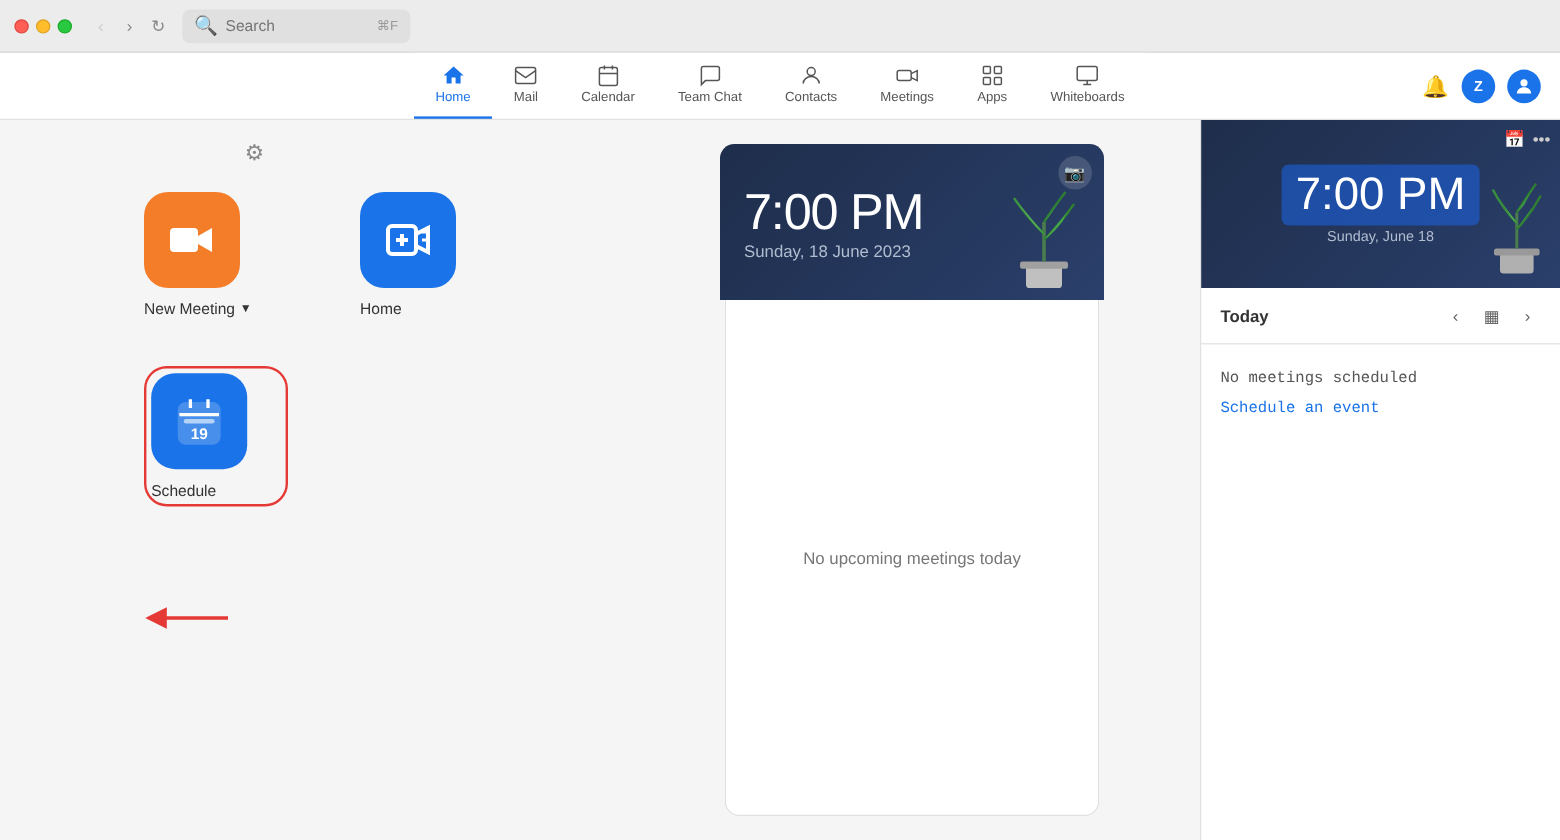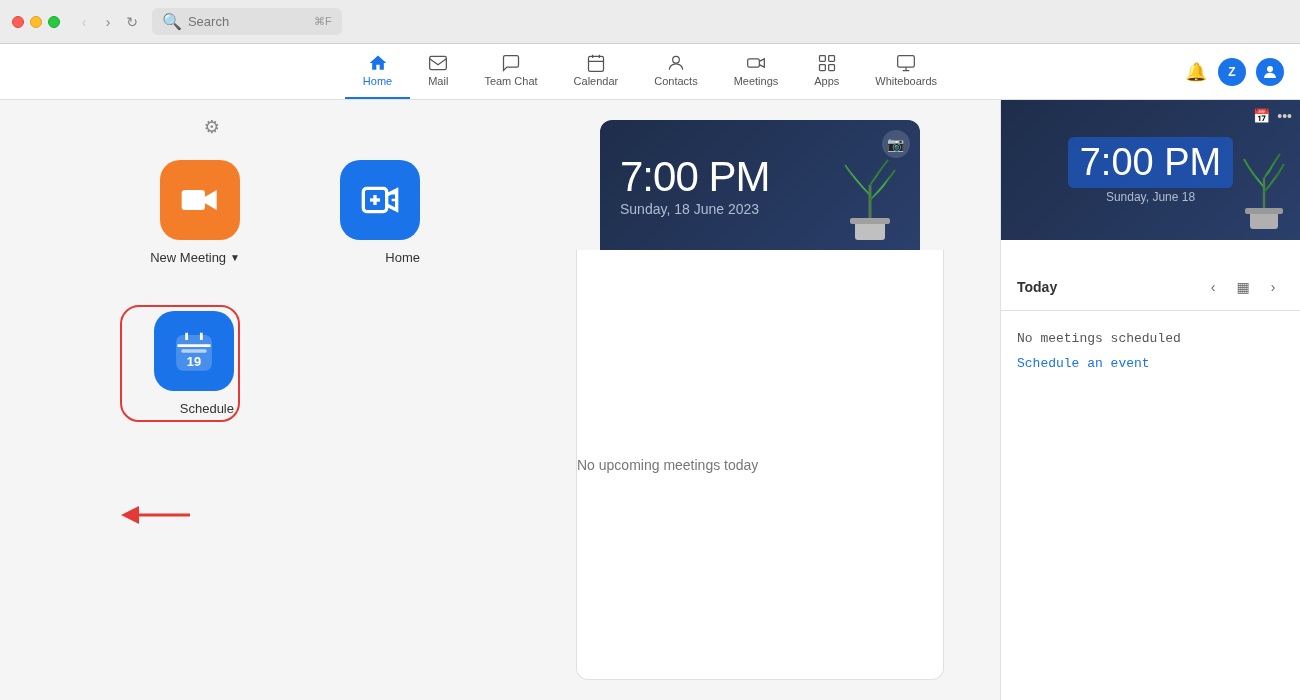--- a/index.html
+++ b/index.html
@@ -150,21 +150,21 @@
       display: grid;
       grid-template-columns: repeat(2, 120px);
       grid-template-rows: repeat(2, auto);
       gap: 40px 60px;
       margin-top: 30px;
       margin-left: 80px;
     }
     .action-item {
       display: flex;
       flex-direction: column;
-      align-items: flex-end;
+      align-items: flex-start;
       gap: 10px;
       cursor: pointer;
     }
     .action-icon {
       width: 80px;
       height: 80px;
       border-radius: 20px;
       display: flex;
       align-items: center;
       justify-content: center;
@@ -237,28 +237,29 @@
       width: 28px;
       height: 28px;
       display: flex;
       align-items: center;
       justify-content: center;
       color: #fff;
       font-size: 14px;
     }
 
     .meetings-area {
-      width: 368px;
+      width: 312px;
       flex: 1;
       background: #fff;
       border: 1px solid #e0e0e0;
       border-top: none;
       border-radius: 0 0 12px 12px;
       display: flex;
       align-items: center;
+      justify-content: center;
       min-height: 250px;
     }
     .no-meetings-text {
       font-size: 14px;
       color: #777;
     }
 
     
     .right-sidebar {
       width: 300px;
@@ -302,21 +303,20 @@
       position: absolute;
       right: 0;
       bottom: 0;
     }
     .sidebar-today-header {
       display: flex;
       align-items: center;
       justify-content: space-between;
       padding: 12px 16px;
       border-bottom: 1px solid #e0e0e0;
-      margin-top: 24px;
     }
     .sidebar-today-label {
       font-size: 14px;
       font-weight: 600;
       color: #333;
     }
     .sidebar-nav-icons {
       display: flex;
       gap: 8px;
       align-items: center;
@@ -408,31 +408,31 @@
     <div class="nav-item">
       <svg viewBox="0 0 24 24" fill="none" stroke="currentColor" stroke-width="1.5">
           <rect x="2" y="4" width="20" height="16" rx="2"></rect>
           <path d="M2 7l10 7 10-7"></path>
         </svg>
       <span>Mail</span>
     </div>
 
     <div class="nav-item">
       <svg viewBox="0 0 24 24" fill="none" stroke="currentColor" stroke-width="1.5">
-          <path d="M21 15a2 2 0 0 1-2 2H7l-4 4V5a2 2 0 0 1 2-2h14a2 2 0 0 1 2 2z"></path>
-        </svg>
-      <span>Team Chat</span>
+          <rect x="3" y="4" width="18" height="18" rx="2"></rect>
+          <path d="M16 2v4M8 2v4M3 10h18"></path>
+        </svg>
+      <span>Calendar</span>
     </div>
 
     <div class="nav-item">
       <svg viewBox="0 0 24 24" fill="none" stroke="currentColor" stroke-width="1.5">
-          <rect x="3" y="4" width="18" height="18" rx="2"></rect>
-          <path d="M16 2v4M8 2v4M3 10h18"></path>
-        </svg>
-      <span>Calendar</span>
+          <path d="M21 15a2 2 0 0 1-2 2H7l-4 4V5a2 2 0 0 1 2-2h14a2 2 0 0 1 2 2z"></path>
+        </svg>
+      <span>Team Chat</span>
     </div>
 
     <div class="nav-item">
       <svg viewBox="0 0 24 24" fill="none" stroke="currentColor" stroke-width="1.5">
           <circle cx="12" cy="8" r="4"></circle>
           <path d="M4 20c0-4 3.6-7 8-7s8 3 8 7"></path>
         </svg>
       <span>Contacts</span>
     </div>
 

